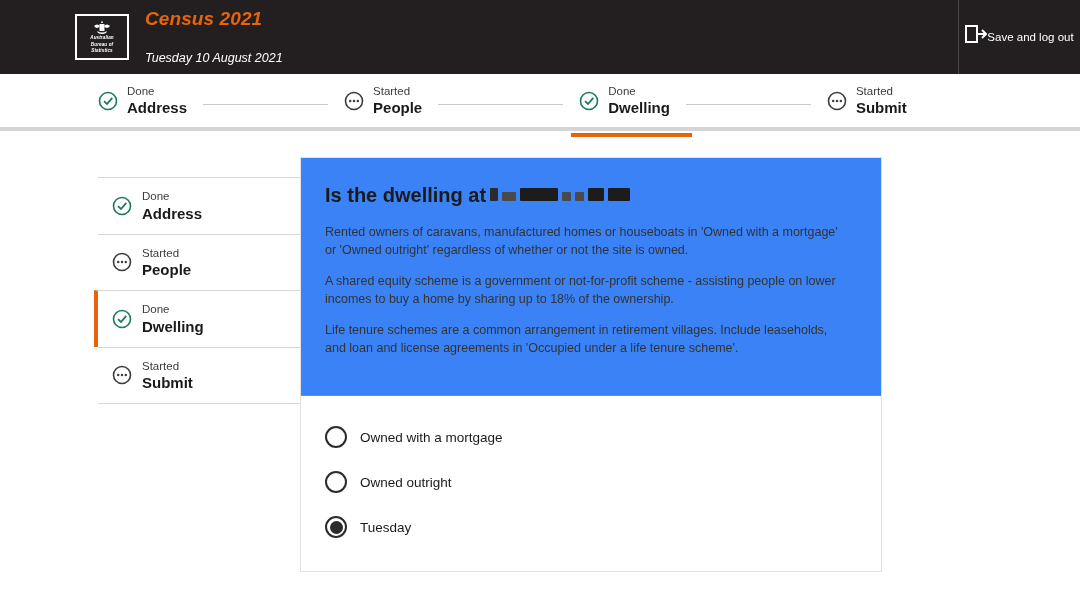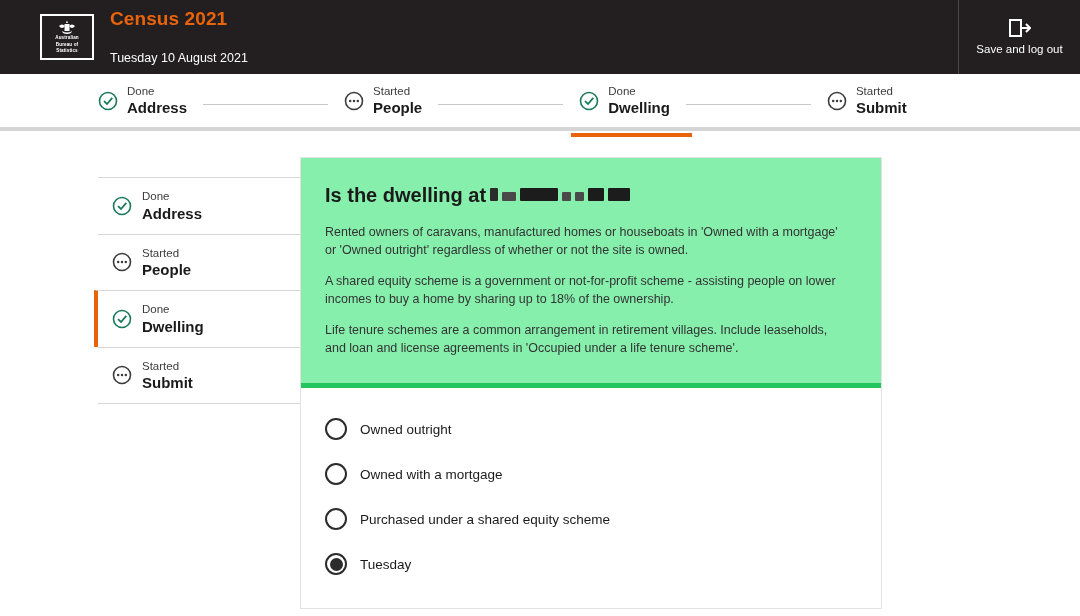--- a/index.html
+++ b/index.html
@@ -15,22 +15,23 @@
   .header {
     position: relative;
     height: 74px;
     background: #231f20;
     display: flex;
     align-items: stretch;
   }
   .header-left {
     display: flex;
     align-items: center;
-    padding-left: 40px;
+    padding-left: 75px;
     flex: 1;
+    font-style: italic;
   }
   .abs-logo {
     width: 54px; height: 46px;
     border: 2px solid #ffffff;
     background: #231f20;
     display: flex;
     flex-direction: column;
     align-items: center;
     justify-content: center;
     margin-right: 16px;
@@ -60,21 +61,21 @@
   .census-date {
     color: #ffffff;
     font-size: 12.5px;
     line-height: 16px;
     margin-top: 20px;
   }
   .header-right {
     width: 122px;
     border-left: 1px solid #4b4749;
     display: flex;
-    flex-direction: column;
+    flex-direction: row;
     align-items: center;
     justify-content: center;
     color: #fff;
     cursor: pointer;
   }
   .logout-icon { margin-bottom: 6px; }
   .logout-label { font-size: 11.5px; }
 
   
   .progress-bar {
@@ -151,23 +152,23 @@
     font-weight: bold;
     color: #1a1a1a;
     margin: 0 0 22px 0;
   }
   .card {
     border: 1px solid #e2e2e2;
     width: 582px;
     background: #ffffff;
   }
   .card-grey {
-    background: #86efac;
+    background: #3b82f6;
     padding: 26px 24px 22px 24px;
-    border-bottom: 5px solid #22c55e;
+    border-bottom: 1px solid #22c55e;
   }
   .question {
     font-size: 20px;
     font-weight: bold;
     color: #1a1a1a;
     margin: 0 0 16px 0;
     display: flex;
     align-items: baseline;
     flex-wrap: wrap;
   }
@@ -182,21 +183,21 @@
   }
   .redact-dark { background: #1c1c1c; }
   .redact-mid { background: #4a4a4a; }
   .help-p {
     font-size: 12.5px;
     line-height: 18px;
     color: #333333;
     margin: 0 0 13px 0;
     max-width: 520px;
   }
-  .help-p:last-child { margin-bottom: 4px; }
+  .help-p:last-child { margin-bottom: 16px; }
 
   .options { padding: 30px 24px 10px 24px; }
   .option {
     display: flex;
     align-items: center;
     margin-bottom: 23px;
     cursor: pointer;
   }
   .radio {
     width: 22px; height: 22px;
@@ -371,29 +372,25 @@
           <span class="redacted redact-dark" style="width:22px;"></span>
         </div>
         <p class="help-p">Rented owners of caravans, manufactured homes or houseboats in 'Owned with a mortgage' or 'Owned outright' regardless of whether or not the site is owned.</p>
         <p class="help-p">A shared equity scheme is a government or not-for-profit scheme - assisting people on lower incomes to buy a home by sharing up to 18% of the ownership.</p>
         <p class="help-p">Life tenure schemes are a common arrangement in retirement villages. Include leaseholds, and loan and license agreements in 'Occupied under a life tenure scheme'.</p>
       </div>
 
       <div class="options">
         <div class="option">
           <span class="radio"></span>
-          <span class="option-label">Owned outright</span>
-        </div>
-        <div class="option">
-          <span class="radio"></span>
           <span class="option-label">Owned with a mortgage</span>
         </div>
         <div class="option">
           <span class="radio"></span>
-          <span class="option-label">Purchased under a shared equity scheme</span>
+          <span class="option-label">Owned outright</span>
         </div>
         <div class="option">
           <span class="radio selected"></span>
           <span class="option-label">Tuesday</span>
         </div>
 
       </div>
     </div>
   </div>
 </div>

